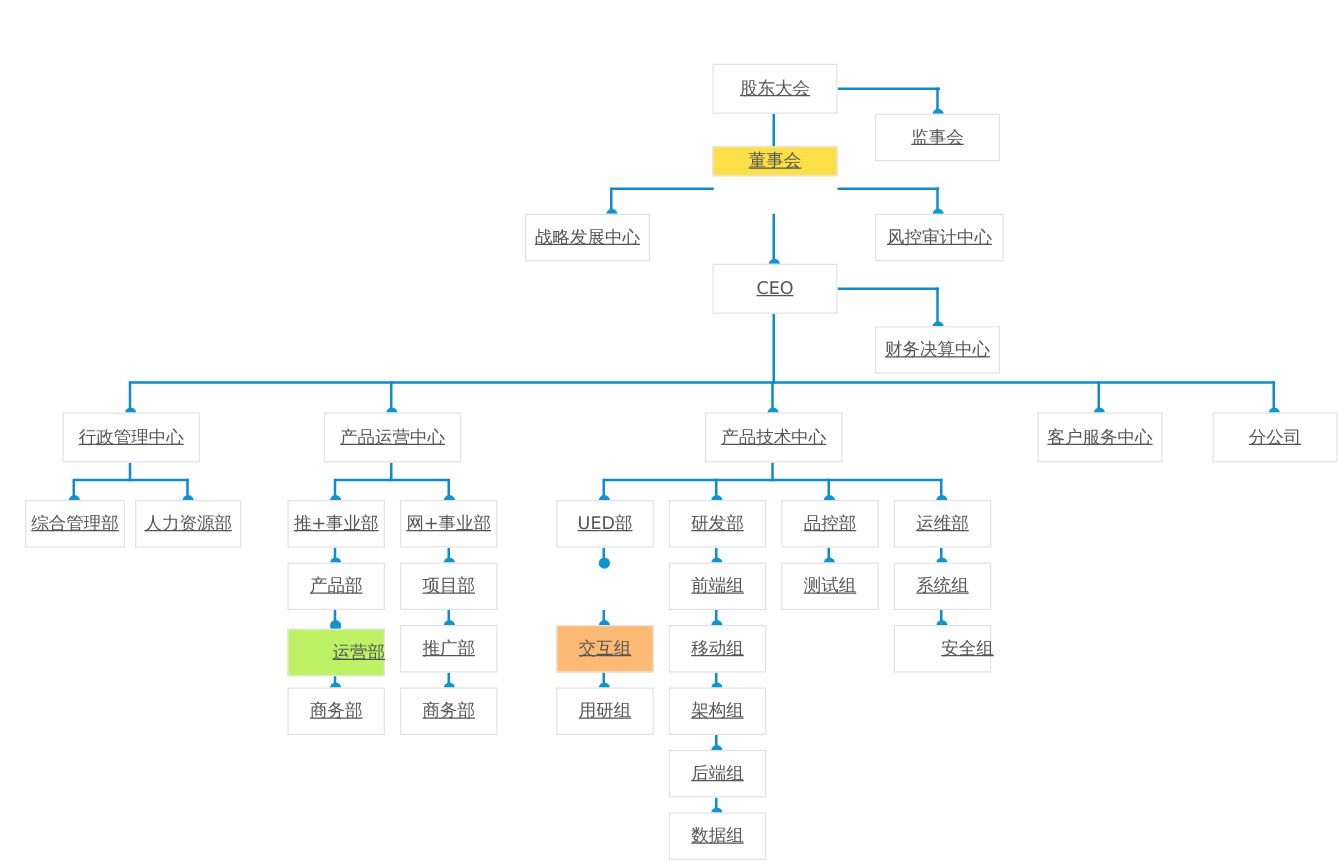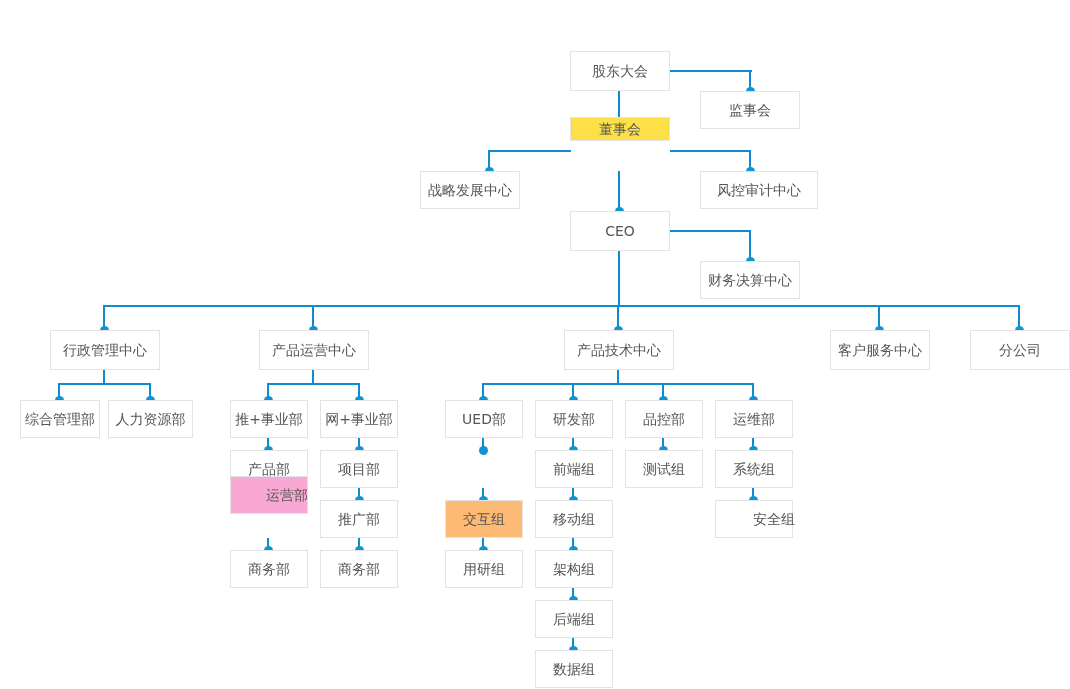--- a/index.html
+++ b/index.html
@@ -25,20 +25,21 @@
     background: #ffffff;
     color: #555555;
     font-size: 14px;
     line-height: 1;
     display: flex;
     align-items: center;
     justify-content: center;
     text-align: center;
     white-space: nowrap;
     z-index: 3;
+    text-decoration: underline;
   }
   .edge-h, .edge-v {
     position: absolute;
     background: #0f8bd0;
     z-index: 1;
   }
   .edge-h { height: 2px; }
   .edge-v { width: 2px; }
   .dot {
     position: absolute;
@@ -134,30 +135,30 @@
     <div class="dot" style="left: 568.5px; top: 545.5px; background: rgb(15, 148, 210);"></div>
     <div class="dot" style="left: 568.5px; top: 595.5px; background: rgb(15, 148, 210);"></div>
     <div class="dot" style="left: 568.5px; top: 645.5px; background: rgb(15, 148, 210);"></div>
     <div class="dot" style="left: 658.5px; top: 445.5px; background: rgb(15, 148, 210);"></div>
     <div class="dot" style="left: 748.5px; top: 445.5px; background: rgb(15, 148, 210);"></div>
     <div class="dot" style="left: 748.5px; top: 495.5px; background: rgb(15, 148, 210);"></div>
     <div class="node" style="left: 570px; top: 51px; width: 100px; height: 40px; border-color: rgb(227, 227, 227); background: rgb(255, 255, 255); color: rgb(85, 85, 85);">股东大会</div>
     <div class="node" style="left: 700px; top: 91px; width: 100px; height: 38px; border-color: rgb(227, 227, 227); background: rgb(255, 255, 255); color: rgb(85, 85, 85);">监事会</div>
     <div class="node" style="left: 570px; top: 117px; width: 100px; height: 24px; border-color: rgb(227, 227, 227); background: #fde047; color: rgb(85, 85, 85);">董事会</div>
     <div class="node" style="left: 420px; top: 171px; width: 100px; height: 38px; border-color: rgb(227, 227, 227); background: rgb(255, 255, 255); color: rgb(85, 85, 85);">战略发展中心</div>
-    <div class="node" style="left: 700px; top: 171px; width: 118px; height: 38px; border-color: rgb(227, 227, 227); background: rgb(255, 255, 255); color: rgb(85, 85, 85);">风控审计中心</div>
+    <div class="node" style="left: 700px; top: 171px; width: 103px; height: 38px; border-color: rgb(227, 227, 227); background: rgb(255, 255, 255); color: rgb(85, 85, 85);">风控审计中心</div>
     <div class="node" style="left: 570px; top: 211px; width: 100px; height: 40px; border-color: rgb(227, 227, 227); background: rgb(255, 255, 255); color: rgb(85, 85, 85);">CEO</div>
     <div class="node" style="left: 700px; top: 261px; width: 100px; height: 38px; border-color: rgb(227, 227, 227); background: rgb(255, 255, 255); color: rgb(85, 85, 85);">财务决算中心</div>
     <div class="node" style="left: 50px; top: 330px; width: 110px; height: 40px; border-color: rgb(227, 227, 227); background: rgb(255, 255, 255); color: rgb(85, 85, 85);">行政管理中心</div>
     <div class="node" style="left: 20px; top: 400px; width: 80px; height: 38px; border-color: rgb(227, 227, 227); background: rgb(255, 255, 255); color: rgb(85, 85, 85);">综合管理部</div>
     <div class="node" style="left: 108px; top: 400px; width: 85px; height: 38px; border-color: rgb(227, 227, 227); background: rgb(255, 255, 255); color: rgb(85, 85, 85);">人力资源部</div>
     <div class="node" style="left: 259px; top: 330px; width: 110px; height: 40px; border-color: rgb(227, 227, 227); background: rgb(255, 255, 255); color: rgb(85, 85, 85);">产品运营中心</div>
     <div class="node" style="left: 230px; top: 400px; width: 78px; height: 38px; border-color: rgb(227, 227, 227); background: rgb(255, 255, 255); color: rgb(85, 85, 85);">推+事业部</div>
     <div class="node" style="left: 230px; top: 450px; width: 78px; height: 38px; border-color: rgb(227, 227, 227); background: rgb(255, 255, 255); color: rgb(85, 85, 85);">产品部</div>
-    <div class="node" style="left: 230px; top: 476px; width: 78px; height: 38px; border-color: rgb(227, 227, 227); background: #f9a8d4; color: rgb(85, 85, 85); padding-left: 36px;">运营部</div>
+    <div class="node" style="left: 230px; top: 503px; width: 78px; height: 38px; border-color: rgb(227, 227, 227); background: #bef264; color: rgb(85, 85, 85); padding-left: 36px;">运营部</div>
     <div class="node" style="left: 230px; top: 550px; width: 78px; height: 38px; border-color: rgb(227, 227, 227); background: rgb(255, 255, 255); color: rgb(85, 85, 85);">商务部</div>
     <div class="node" style="left: 320px; top: 400px; width: 78px; height: 38px; border-color: rgb(227, 227, 227); background: rgb(255, 255, 255); color: rgb(85, 85, 85);">网+事业部</div>
     <div class="node" style="left: 320px; top: 450px; width: 78px; height: 38px; border-color: rgb(227, 227, 227); background: rgb(255, 255, 255); color: rgb(85, 85, 85);">项目部</div>
     <div class="node" style="left: 320px; top: 500px; width: 78px; height: 38px; border-color: rgb(227, 227, 227); background: rgb(255, 255, 255); color: rgb(85, 85, 85);">推广部</div>
     <div class="node" style="left: 320px; top: 550px; width: 78px; height: 38px; border-color: rgb(227, 227, 227); background: rgb(255, 255, 255); color: rgb(85, 85, 85);">商务部</div>
     <div class="node" style="left: 564px; top: 330px; width: 110px; height: 40px; border-color: rgb(227, 227, 227); background: rgb(255, 255, 255); color: rgb(85, 85, 85);">产品技术中心</div>
     <div class="node" style="left: 445px; top: 400px; width: 78px; height: 38px; border-color: rgb(227, 227, 227); background: rgb(255, 255, 255); color: rgb(85, 85, 85);">UED部</div>
     <div class="node" style="left: 445px; top: 500px; width: 78px; height: 38px; border-color: rgb(227, 227, 227); background: #fdba74; color: rgb(85, 85, 85);">交互组</div>
     <div class="node" style="left: 445px; top: 550px; width: 78px; height: 38px; border-color: rgb(227, 227, 227); background: rgb(255, 255, 255); color: rgb(85, 85, 85);">用研组</div>
     <div class="node" style="left: 535px; top: 400px; width: 78px; height: 38px; border-color: rgb(227, 227, 227); background: rgb(255, 255, 255); color: rgb(85, 85, 85);">研发部</div>

